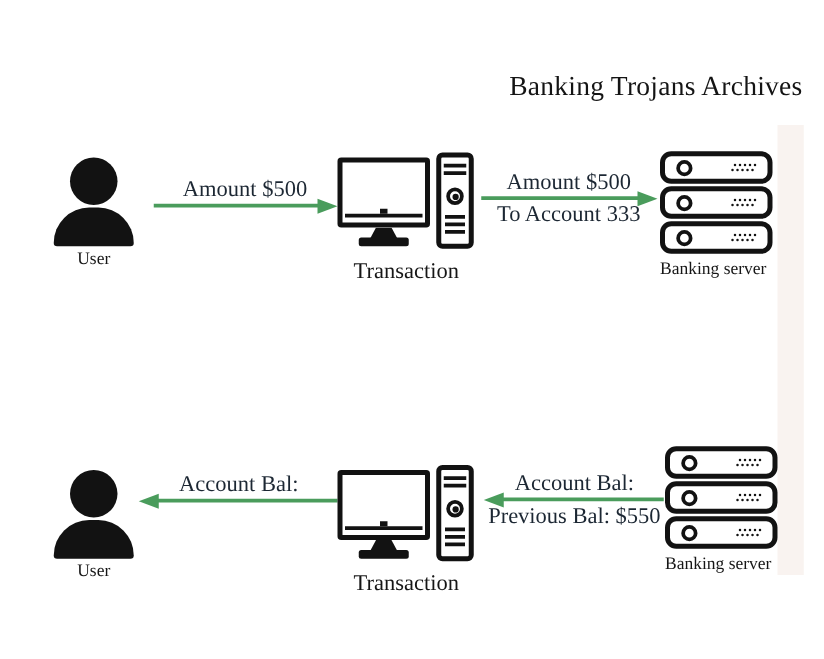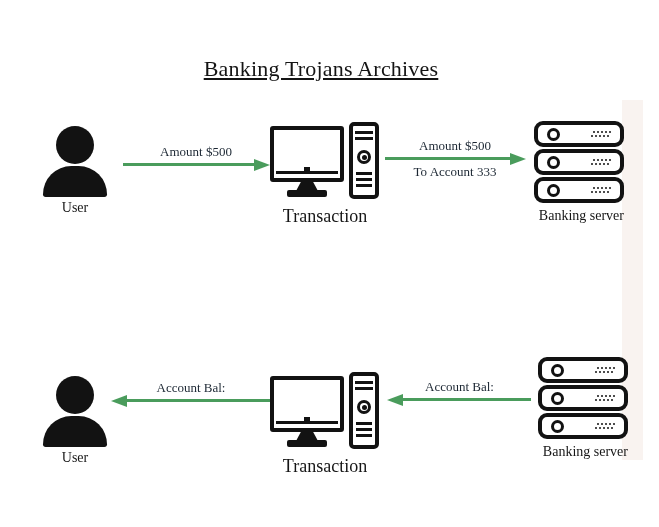--- a/index.html
+++ b/index.html
@@ -8,22 +8,22 @@
     --text:#1a1a1a;
     --side-strip:#f9f3f0;
   }
   *{margin:0;padding:0;box-sizing:border-box;}
   html,body{background:#ffffff;}
   body{font-family:"Liberation Serif","DejaVu Serif",serif;color:var(--text);}
   .canvas{position:relative;width:659px;height:527px;background:#ffffff;overflow:hidden;}
 
   .side-strip{position:absolute;left:622px;top:100px;width:21px;height:360px;background:var(--side-strip);}
 
-  .title{position:absolute;top:56px;left:0;width:642px;text-align:center;
-         font-size:22px;color:#141414;letter-spacing:.2px;text-decoration:underline;}
+  .title{position:absolute;top:56px;left:0;width:642px;text-align:right;
+         font-size:22px;color:#141414;letter-spacing:.2px;}
 
   
   .person{position:absolute;width:70px;display:flex;flex-direction:column;align-items:center;}
   .person-head{width:38px;height:38px;border-radius:50%;background:var(--icon-black);}
   .person-body{width:64px;height:31px;margin-top:2px;background:var(--icon-black);
                border-radius:32px 32px 3px 3px;}
   .node-label{margin-top:3px;font-size:14px;color:#161616;white-space:nowrap;}
   .person-1{left:40px;top:126px;}
   .person-2{left:40px;top:376px;}
 
@@ -46,35 +46,35 @@
   .tower-slot-2{position:absolute;left:2px;right:2px;top:11px;height:3px;background:var(--icon-black);}
   .tower-led{position:absolute;left:4px;top:24px;width:14px;height:14px;border-radius:50%;
              border:3px solid var(--icon-black);display:flex;align-items:center;justify-content:center;}
   .tower-led-dot{width:5px;height:5px;border-radius:50%;background:var(--icon-black);}
   .tower-bar{position:absolute;left:3px;width:16px;height:3px;background:var(--icon-black);}
   .tb1{top:46px;}.tb2{top:52px;}.tb3{top:58px;}
   .pc-label{position:absolute;top:84px;left:-7px;width:124px;text-align:center;
             font-size:18px;color:#161616;white-space:nowrap;}
 
   
-  .server{position:absolute;width:96px;display:flex;flex-direction:column;align-items:flex-end;}
+  .server{position:absolute;width:96px;display:flex;flex-direction:column;align-items:flex-start;}
   .server-1{left:528px;top:121px;}
   .server-2{left:532px;top:357px;}
   .server-unit{width:90px;height:26px;border:4px solid var(--icon-black);border-radius:9px;
                background:#fff;display:flex;align-items:center;justify-content:space-between;
                padding:0 9px;margin-bottom:2px;}
   .server-led{width:13px;height:13px;border-radius:50%;border:3px solid var(--icon-black);background:#fff;}
   .dots{display:flex;flex-direction:column;gap:2px;}
   .dot-row{display:flex;gap:2px;}
   .dot-row.stagger{margin-left:-2px;}
   .dot{width:2px;height:2px;border-radius:50%;background:var(--icon-black);}
 
   
   .arrow{position:absolute;display:flex;flex-direction:column;align-items:center;}
-  .arrow-text{font-size:13px;line-height:17px;color:#1c2733;white-space:nowrap;}
+  .arrow-text{font-size:18px;line-height:17px;color:#1c2733;white-space:nowrap;}
   .arrow-line-row{position:relative;width:100%;height:9px;display:flex;align-items:center;}
   .arrow-line{height:3px;background:var(--arrow-green);}
   .head-right .arrow-line{width:calc(100% - 13px);margin-right:auto;}
   .head-left  .arrow-line{width:calc(100% - 13px);margin-left:auto;}
   .arrow-head{position:absolute;top:50%;transform:translateY(-50%);width:0;height:0;
               border-top:6px solid transparent;border-bottom:6px solid transparent;}
   .head-right .arrow-head{right:-1px;border-left:16px solid var(--arrow-green);}
   .head-left  .arrow-head{left:-1px;border-right:16px solid var(--arrow-green);}
 
   .arrow-u2t{left:123px;top:143px;width:146px;}
@@ -228,20 +228,21 @@
     </div>
     <div class="pc-label">Transaction</div>
   </div>
 
   <div class="arrow head-left arrow-s2t">
     <div class="arrow-text">Account Bal:</div>
     <div class="arrow-line-row">
       <div class="arrow-line"></div>
       <div class="arrow-head"></div>
     </div>
+    <div class="arrow-text">Previous Bal: $550</div>
   </div>
 
   <div class="server server-2">
     <div class="server-unit">
       <div class="server-led"></div>
       <div class="dots">
         <div class="dot-row">
             <div class="dot"></div>
             <div class="dot"></div>
             <div class="dot"></div>

